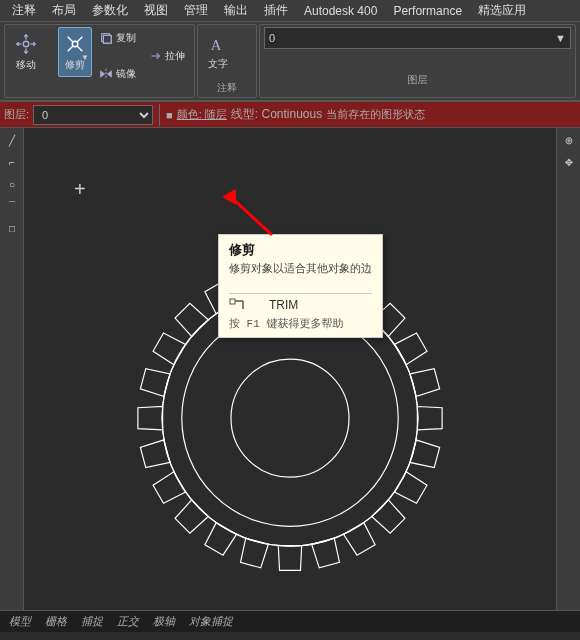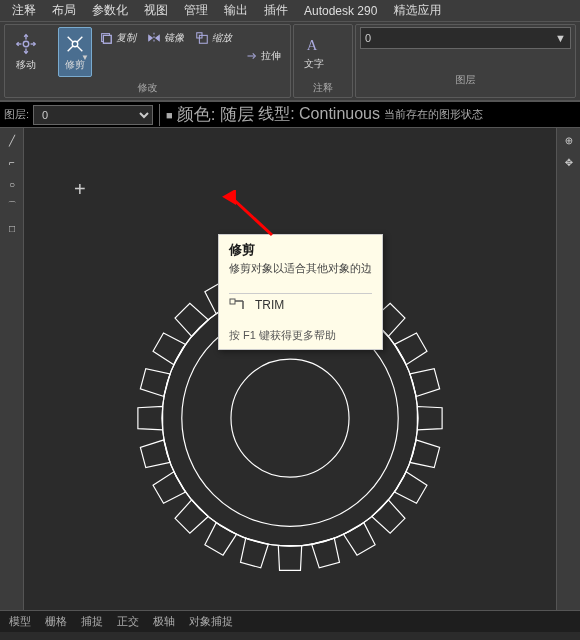--- a/index.html
+++ b/index.html
@@ -111,21 +111,21 @@
       border-radius: 2px;
       color: #ddd;
       cursor: pointer;
       font-size: 10px;
       gap: 3px;
     }
 
     
     .layer-bar {
       height: 26px;
-      background: #000000;
+      background: #7f1d1d;
       border-bottom: 1px solid #555;
       display: flex;
       align-items: center;
       padding: 0 4px;
       gap: 4px;
     }
     .layer-select {
       height: 20px;
       background: #2b2b2b;
       border: 1px solid #666;
@@ -159,32 +159,33 @@
       color: #444;
       margin-bottom: 17px;
     }
     .tooltip-divider {
       border-top: 1px solid #ccc;
       margin: 4px 0;
     }
     .tooltip-trim-row {
       display: flex;
       align-items: flex-end;
-      gap: 6px;
+      gap: 20px;
       font-size: 12px;
       color: #333;
-      margin-bottom: 16px;
+      margin-bottom: 4px;
     }
     .tooltip-trim-icon {
       width: 20px;
       height: 14px;
     }
     .tooltip-help {
       font-size: 11px;
       color: #555;
+      font-family: Liberation Mono, monospace;
     }
 
     
     .red-arrow {
       position: absolute;
       top: 62px;
       left: 198px;
       z-index: 200;
     }
 
@@ -274,34 +275,36 @@
       gap: 8px;
       font-size: 11px;
       color: #aaa;
     }
     .status-item {
       display: flex;
       align-items: flex-start;
       gap: 2px;
       cursor: pointer;
       padding: 0 3px;
+      font-style: italic;
     }
   </style>
 </head>
 <body>
 
 <div class="menubar">
   <div class="menubar-item">注释</div>
   <div class="menubar-item">布局</div>
   <div class="menubar-item">参数化</div>
   <div class="menubar-item">视图</div>
   <div class="menubar-item">管理</div>
   <div class="menubar-item">输出</div>
   <div class="menubar-item">插件</div>
-  <div class="menubar-item">Autodesk 290</div>
+  <div class="menubar-item">Autodesk 400</div>
+  <div class="menubar-item">Performance</div>
   <div class="menubar-item">精选应用</div>
 </div>
 
 <div class="ribbon" style="position:relative;">
 
   <div class="ribbon-group" style="flex-direction:row; padding-bottom:14px; gap:2px;">
     <div class="ribbon-btns">
 
       <div class="ribbon-btn">
         <div class="ribbon-btn-icon">
@@ -328,21 +331,21 @@
             <line x1="4" y1="20" x2="20" y2="4"></line>
             <circle cx="12" cy="12" r="3" fill="#4a6e90"></circle>
           </svg>
         </div>
         <span>修剪</span>
 
         <span style="position:absolute;bottom:14px;right:2px;font-size:8px;color:#ccc;">▼</span>
       </div>
     </div>
 
-    <div style="display:flex;gap:1px;padding-top:2px;font-style:italic;">
+    <div style="display:flex;flex-direction:column;gap:18px;padding-top:2px;">
 
       <div class="ribbon-btn-small">
         <svg viewBox="0 0 16 16" width="14" height="14" fill="none" stroke="#aad" stroke-width="1.2">
           <rect x="3" y="3" width="9" height="9"></rect>
           <rect x="5" y="5" width="9" height="9" fill="#3e3e3e"></rect>
           <rect x="5" y="5" width="9" height="9"></rect>
         </svg>
         <span>复制</span>
       </div>
 
@@ -366,21 +369,20 @@
 
     <div style="display:flex;flex-direction:column;gap:1px;padding-top:2px;justify-content:center;">
       <div class="ribbon-btn-small">
         <svg viewBox="0 0 16 16" width="14" height="14" fill="none" stroke="#aad" stroke-width="1.2">
           <polyline points="4,8 12,8"></polyline>
           <polyline points="10,5 13,8 10,11"></polyline>
         </svg>
         <span>拉伸</span>
       </div>
     </div>
-    <div class="ribbon-group-title">修改</div>
   </div>
 
   <div style="display:flex;flex-direction:column;border:1px solid #5a5a5a;border-radius:2px;padding:2px 4px 14px 4px;min-width:60px;position:relative;background:#3e3e3e;">
     <div style="font-size:10px;color:#aaa;position:absolute;bottom:2px;left:0;right:0;text-align:center;">注释</div>
     <div style="display:flex;align-items:center;gap:2px;flex-wrap:wrap;height:56px;align-content:flex-start;">
       <div class="ribbon-btn">
         <svg viewBox="0 0 24 24" width="22" height="22" fill="none" stroke="#aad" stroke-width="1.5">
           <text x="4" y="18" font-size="16" fill="#aad" stroke="none" font-family="serif">A</text>
         </svg>
         <span>文字</span>
@@ -398,22 +400,22 @@
   </div>
 </div>
 
 <div class="layer-bar">
   <span style="color:#aaa;font-size:11px;">图层:</span>
   <select class="layer-select">
     <option>0</option>
   </select>
   <div class="toolbar-separator"></div>
   <span style="color:#aaa;font-size:11px;">■</span>
-  <span style="color:#aaa;font-size:17px;">颜色: 随层</span>
-  <span style="color:#aaa;font-size:16px;">线型: Continuous</span>
+  <span style="color:#aaa;font-size:11px;text-decoration:underline;">颜色: 随层</span>
+  <span style="color:#aaa;font-size:12px;">线型: Continuous</span>
   <span style="color:#aaa;font-size:11px;text-align:right;">当前存在的图形状态</span>
 </div>
 
 <div class="main-area">
 
   <div class="left-sidebar">
     <div class="sidebar-btn" title="线">╱</div>
     <div class="sidebar-btn" title="多段线">⌐</div>
     <div class="sidebar-btn" title="圆">○</div>
     <div class="sidebar-btn" title="弧">⌒</div>

